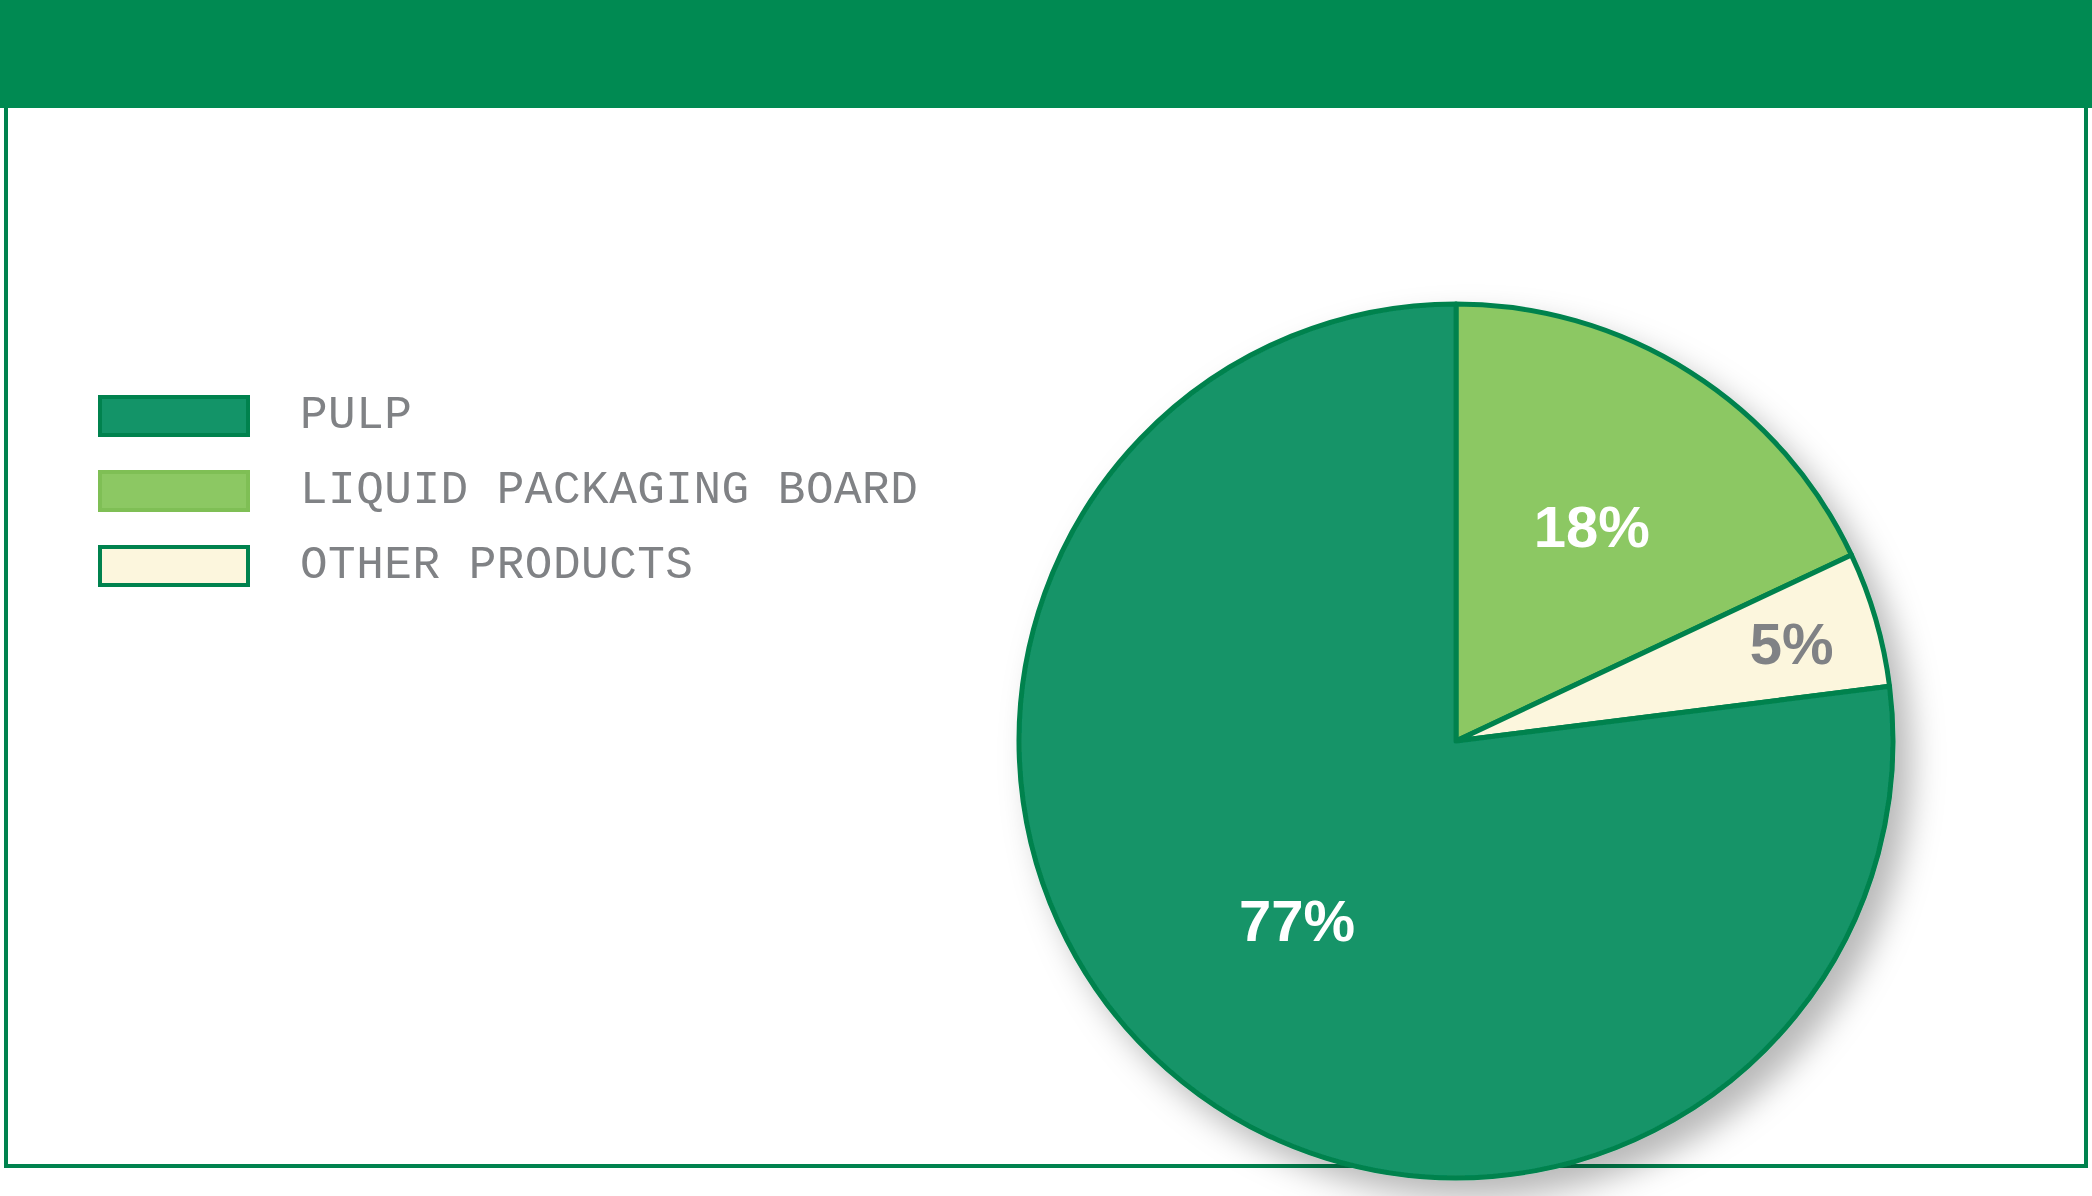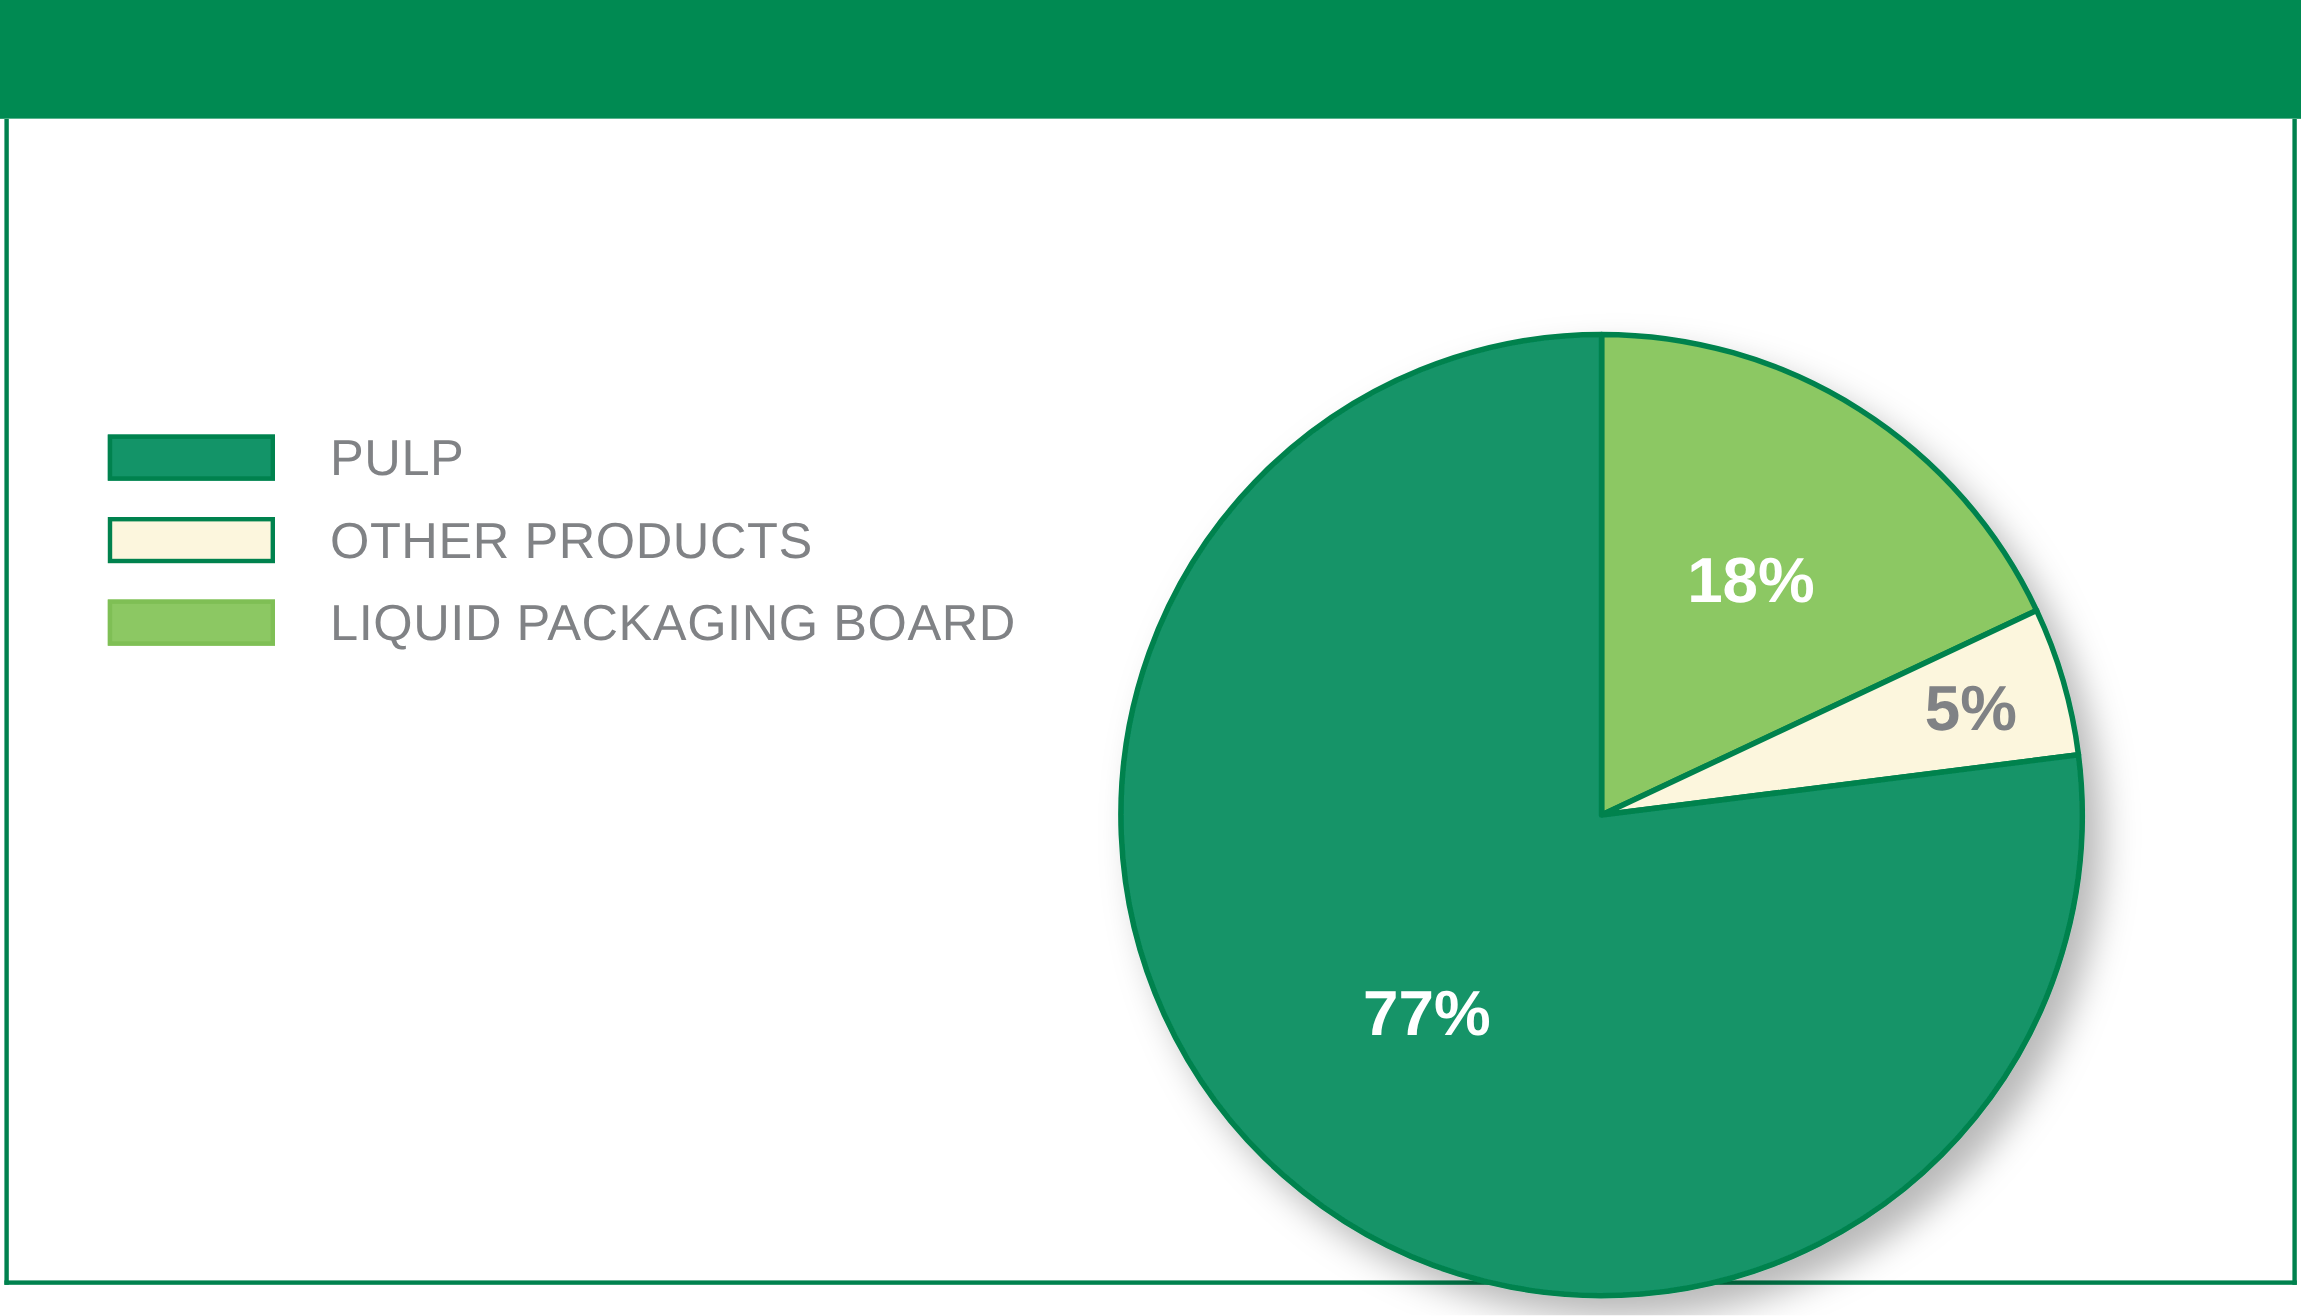--- a/index.html
+++ b/index.html
@@ -57,21 +57,21 @@
     box-sizing: border-box;
     flex: 0 0 auto;
   }
   .legend-label {
     margin-left: 50px;
     font-size: 46px;
     letter-spacing: 0.5px;
     color: #808285;
     white-space: nowrap;
     font-weight: 400;
-    font-family: Liberation Sans, sans-serif;
+    font-family: Liberation Mono, monospace;
   }
   
   #pie-wrap {
     position: absolute;
     left: 960px;
     top: 140px;
     width: 1000px;
     height: 1000px;
   }
   #pie-svg {
@@ -95,27 +95,27 @@
   <div id="content-card">
 
     <div id="legend">
 
       <div class="legend-row">
         <span class="legend-swatch" style="background:#139468;border:4px solid #00824E;"></span>
         <span class="legend-label">PULP</span>
       </div>
 
       <div class="legend-row">
-        <span class="legend-swatch" style="background:#FCF6DD;border:4px solid #00824E;"></span>
-        <span class="legend-label">OTHER PRODUCTS</span>
+        <span class="legend-swatch" style="background:#8CC863;border:4px solid #7FBF55;"></span>
+        <span class="legend-label">LIQUID PACKAGING BOARD</span>
       </div>
 
       <div class="legend-row">
-        <span class="legend-swatch" style="background:#8CC863;border:4px solid #7FBF55;"></span>
-        <span class="legend-label">LIQUID PACKAGING BOARD</span>
+        <span class="legend-swatch" style="background:#FCF6DD;border:4px solid #00824E;"></span>
+        <span class="legend-label">OTHER PRODUCTS</span>
       </div>
 
     </div>
 
     <div id="pie-wrap">
       <svg id="pie-svg" viewBox="0 0 1000 1000" xmlns="http://www.w3.org/2000/svg">
         <defs>
           <filter id="pie-shadow" x="-25%" y="-25%" width="160%" height="160%">
             <feDropShadow dx="16" dy="18" stdDeviation="16" flood-color="#000000" flood-opacity="0.28"></feDropShadow>
           </filter>

